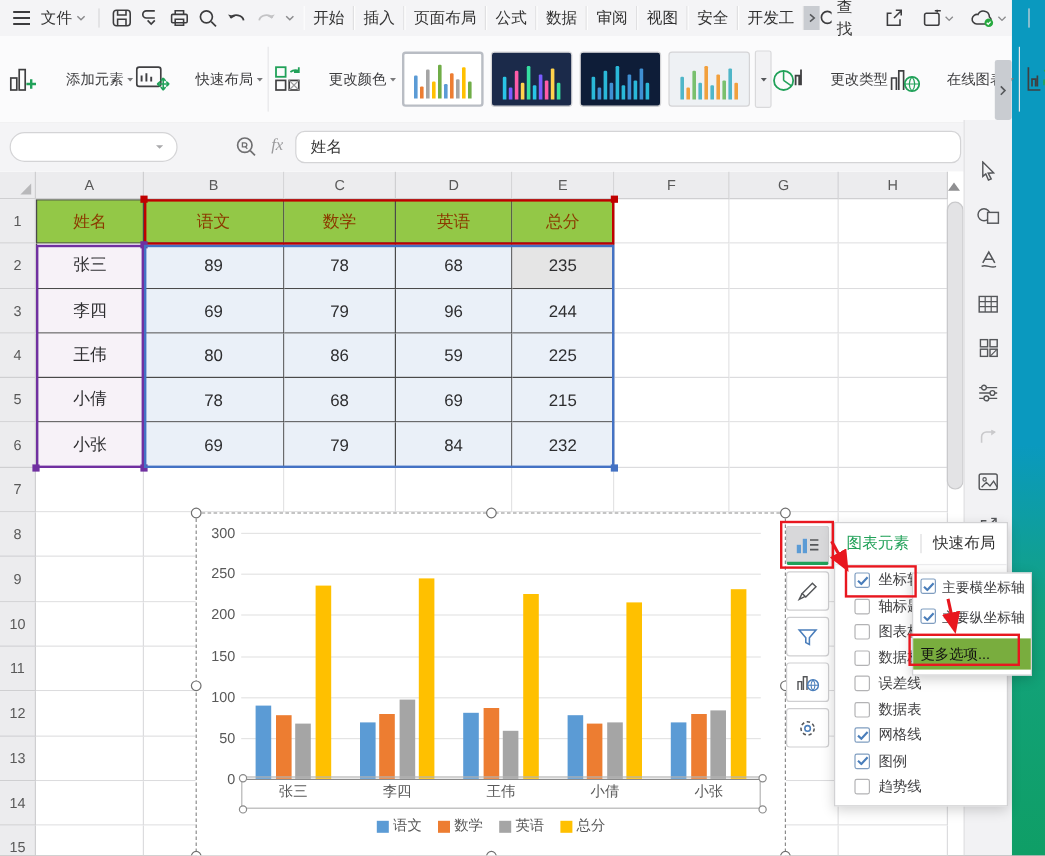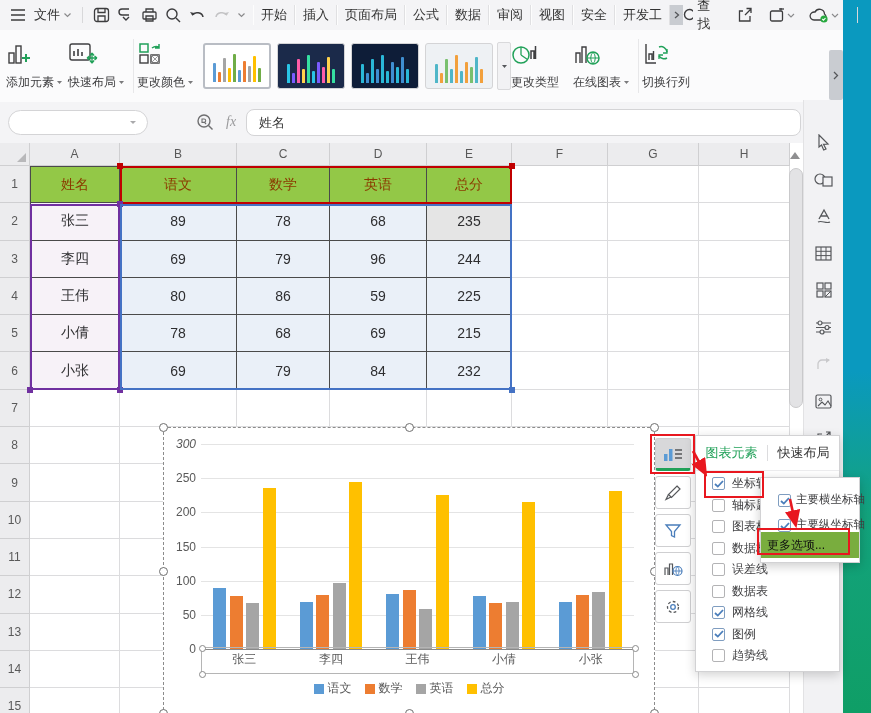--- a/index.html
+++ b/index.html
@@ -18,21 +18,21 @@
   .file-btn{display:flex;align-items:center;gap:3px;padding:0 4px;flex:none;}
   .vsep{width:1px;height:16px;background:#d8d8da;margin:0 6px;flex:none;}
   .tabs{display:flex;align-items:center;height:30px;flex:none;margin-left:4px;}
   .tab{padding:0 7px;height:20px;line-height:20px;border-right:1px solid #e0e0e2;border-left:1px solid #fdfdfd;white-space:nowrap;}
   .tab-more{width:13px;height:20px;background:#c9ccd1;display:flex;align-items:center;justify-content:center;flex:none;}
   .mb-right{display:flex;align-items:center;margin-left:auto;margin-right:14px;gap:10px;}
   .search-btn{display:flex;align-items:center;gap:4px;margin-right:8px;}
   
   .ribbon{left:0;top:30px;width:843px;height:72px;background:#fbfbfc;border-bottom:1px solid #e3e3e5;
     display:flex;align-items:center;}
-  .rbtn{display:flex;flex-direction:column;align-items:flex-start;justify-content:center;gap:7px;
+  .rbtn{display:flex;flex-direction:row;align-items:center;justify-content:center;gap:21px;
     min-width:62px;height:64px;flex:none;}
   .rlabel{font-size:12px;color:#3c3c3e;display:flex;align-items:center;gap:2px;white-space:nowrap;}
   .vsep2{width:1px;height:54px;background:#e7e7e9;margin:0 3px;flex:none;}
   .gallery{display:flex;align-items:center;gap:6px;margin:0 4px;flex:none;}
   .thumb{width:68px;height:46px;border:1px solid #d4d4d6;border-radius:3px;position:relative;overflow:hidden;
     display:flex;align-items:flex-end;justify-content:center;gap:2px;padding:4px 5px 5px 5px;box-sizing:border-box;}
   .thumb.sel{border:2px solid #b9bdc4;background:#fff;}
   .tbar{width:3px;border-radius:1px 1px 0 0;flex:none;}
   .gallery-more{width:12px;height:46px;border:1px solid #d9d9db;border-radius:2px;background:#f2f2f4;
     display:flex;align-items:center;justify-content:center;flex:none;}
@@ -96,21 +96,21 @@
   .ptabsep{width:1px;height:16px;background:#dcdcde;}
   .plist{position:absolute;left:0;top:37px;width:100%;}
   .prow{display:flex;align-items:center;gap:7px;height:21.5px;padding-left:16px;}
   .cb{width:13px;height:13px;border:1px solid #b3b3b5;border-radius:2px;background:#fff;box-sizing:border-box;
     display:flex;align-items:center;justify-content:center;flex:none;}
   .cb.on{border-color:#7f9dc0;}
   .plabel{font-size:12px;color:#3f3f41;white-space:nowrap;}
   
   .submenu{left:760px;top:477px;width:100px;height:86px;background:#fff;border:1px solid #d2d2d4;
     box-shadow:0 3px 10px rgba(0,0,0,.2);box-sizing:border-box;}
-  .srow{display:flex;align-items:flex-end;gap:5px;height:25px;padding-left:17px;}
+  .srow{display:flex;align-items:flex-start;gap:5px;height:25px;padding-left:6px;}
   .srow .plabel{font-size:11.5px;}
   .more-row{position:absolute;left:0;top:54px;width:100%;height:26px;background:#79ad3e;
     display:flex;align-items:center;padding-left:6px;box-sizing:border-box;font-size:12px;color:#111;}
   
   .redbox{position:absolute;border:2px solid #e8171f;box-sizing:border-box;z-index:60;}
 </style>
 </head>
 <body>
 
 <div id="root">
@@ -558,21 +558,21 @@
       <div class="ytick" style="top: 179.833px;">50</div>
       <div class="gridline" style="top: 186.833px;"></div>
       <div class="ytick" style="top: 145.667px;">100</div>
       <div class="gridline" style="top: 152.667px;"></div>
       <div class="ytick" style="top: 111.5px;">150</div>
       <div class="gridline" style="top: 118.5px;"></div>
       <div class="ytick" style="top: 77.3333px;">200</div>
       <div class="gridline" style="top: 84.3333px;"></div>
       <div class="ytick" style="top: 43.1667px;">250</div>
       <div class="gridline" style="top: 50.1667px;"></div>
-      <div class="ytick" style="top: 9px; font-style: italic;">300</div>
+      <div class="ytick" style="top: 9px;">300</div>
       <div class="gridline" style="top: 16px;"></div>
       <div class="axisline" style="top: 221px;"></div>
       <div class="bar" style="left: 49px; top: 160.2px; width: 13px; height: 60.8px; background: rgb(91, 155, 213);"></div>
       <div class="bar" style="left: 65.5px; top: 167.7px; width: 13px; height: 53.3px; background: rgb(237, 125, 49);"></div>
       <div class="bar" style="left: 82px; top: 174.5px; width: 13px; height: 46.5px; background: rgb(165, 165, 165);"></div>
       <div class="bar" style="left: 98.5px; top: 60.4px; width: 13px; height: 160.6px; background: rgb(255, 192, 0);"></div>
       <div class="catlab" style="left: 37px; width: 86.6px;">张三</div>
       <div class="bar" style="left: 135.6px; top: 173.8px; width: 13px; height: 47.1px; background: rgb(91, 155, 213);"></div>
       <div class="bar" style="left: 152.1px; top: 167px; width: 13px; height: 54px; background: rgb(237, 125, 49);"></div>
       <div class="bar" style="left: 168.6px; top: 155.4px; width: 13px; height: 65.6px; background: rgb(165, 165, 165);"></div>

